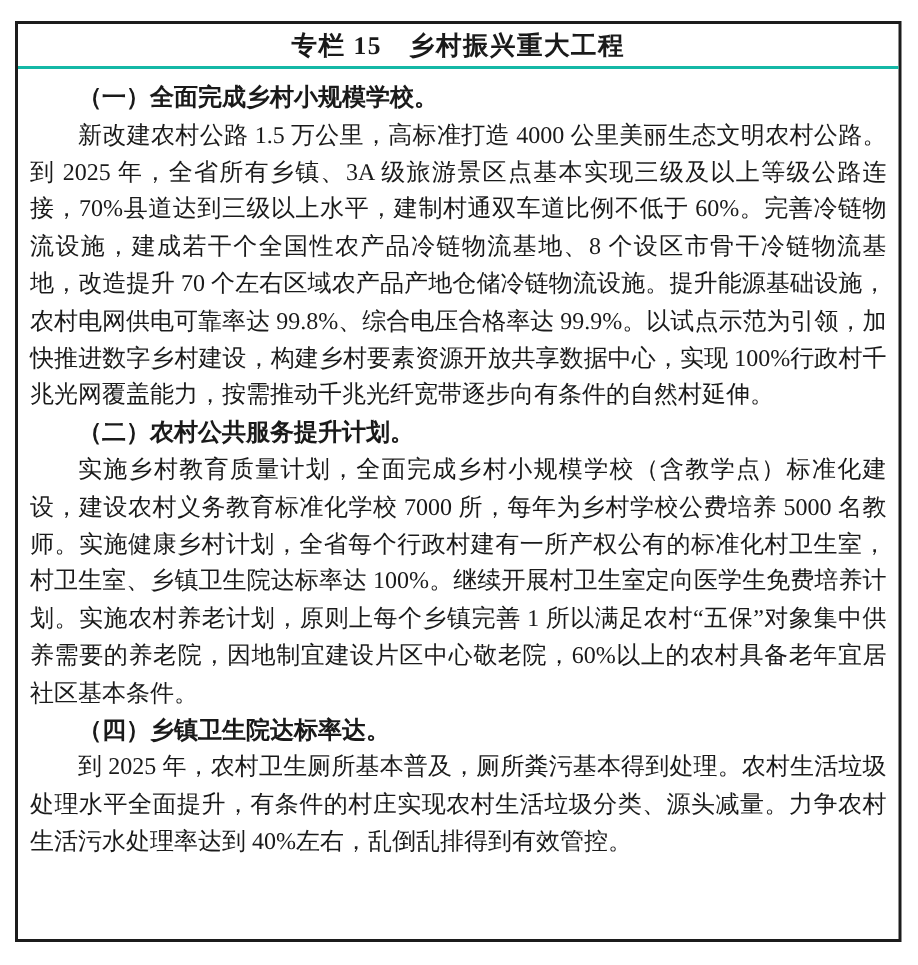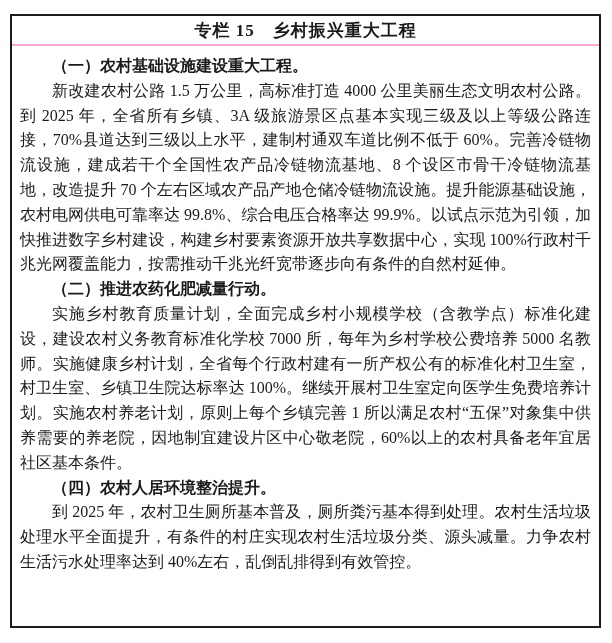--- a/index.html
+++ b/index.html
@@ -21,21 +21,21 @@
     left: 10px;
     top: 14px;
     width: 591px;
     height: 614px;
     border: 2px solid #1c1c1c;
     box-sizing: border-box;
     background: #ffffff;
   }
   .panel-header {
     height: 30px;
-    border-bottom: 2px solid #f9a8d4;
+    border-bottom: 2px solid #14b8a6;
     box-sizing: border-box;
     display: flex;
     align-items: center;
     justify-content: center;
     font-family: Liberation Serif, serif;
   }
   .panel-title {
     font-size: 17px;
     font-weight: bold;
     letter-spacing: 1px;
@@ -58,24 +58,24 @@
 </style>
 </head>
 <body>
 
 <div class="page">
   <section class="panel">
     <header class="panel-header">
       <span class="panel-title">专栏 15　乡村振兴重大工程</span>
     </header>
     <div class="panel-body">
-      <p class="sec-heading">（一）农村基础设施建设重大工程。</p>
+      <p class="sec-heading">（一）全面完成乡村小规模学校。</p>
       <p class="sec-body">新改建农村公路 1.5 万公里，高标准打造 4000 公里美丽生态文明农村公路。到 2025 年，全省所有乡镇、3A 级旅游景区点基本实现三级及以上等级公路连接，70%县道达到三级以上水平，建制村通双车道比例不低于 60%。完善冷链物流设施，建成若干个全国性农产品冷链物流基地、8 个设区市骨干冷链物流基地，改造提升 70 个左右区域农产品产地仓储冷链物流设施。提升能源基础设施，农村电网供电可靠率达 99.8%、综合电压合格率达 99.9%。以试点示范为引领，加快推进数字乡村建设，构建乡村要素资源开放共享数据中心，实现 100%行政村千兆光网覆盖能力，按需推动千兆光纤宽带逐步向有条件的自然村延伸。</p>
 
-      <p class="sec-heading">（二）推进农药化肥减量行动。</p>
+      <p class="sec-heading">（二）农村公共服务提升计划。</p>
       <p class="sec-body">实施乡村教育质量计划，全面完成乡村小规模学校（含教学点）标准化建设，建设农村义务教育标准化学校 7000 所，每年为乡村学校公费培养 5000 名教师。实施健康乡村计划，全省每个行政村建有一所产权公有的标准化村卫生室，村卫生室、乡镇卫生院达标率达 100%。继续开展村卫生室定向医学生免费培养计划。实施农村养老计划，原则上每个乡镇完善 1 所以满足农村“五保”对象集中供养需要的养老院，因地制宜建设片区中心敬老院，60%以上的农村具备老年宜居社区基本条件。</p>
 
 
-      <p class="sec-heading">（四）农村人居环境整治提升。</p>
+      <p class="sec-heading">（四）乡镇卫生院达标率达。</p>
       <p class="sec-body">到 2025 年，农村卫生厕所基本普及，厕所粪污基本得到处理。农村生活垃圾处理水平全面提升，有条件的村庄实现农村生活垃圾分类、源头减量。力争农村生活污水处理率达到 40%左右，乱倒乱排得到有效管控。</p>
     </div>
   </section>
 </div>
 
 </body></html>

